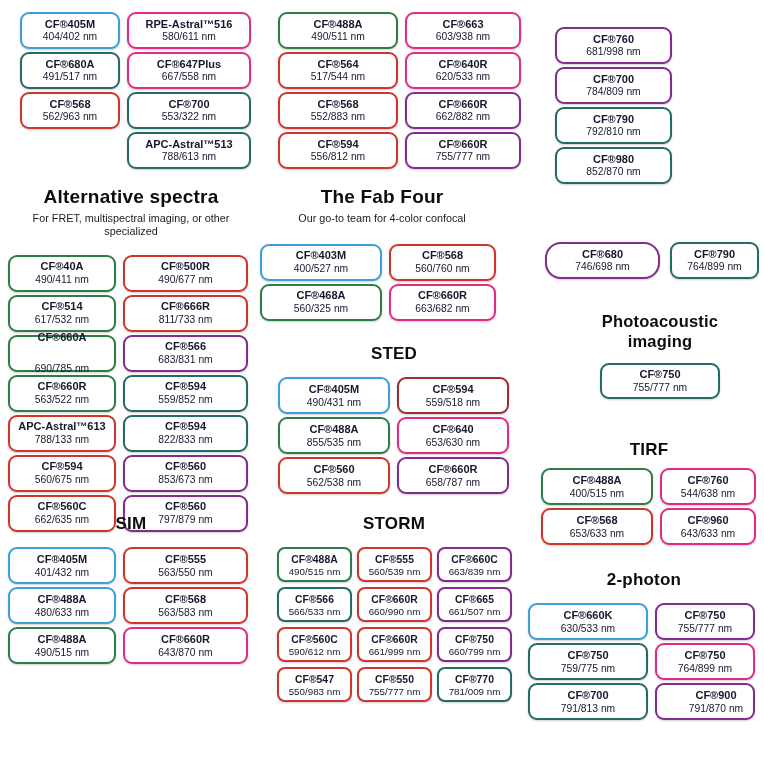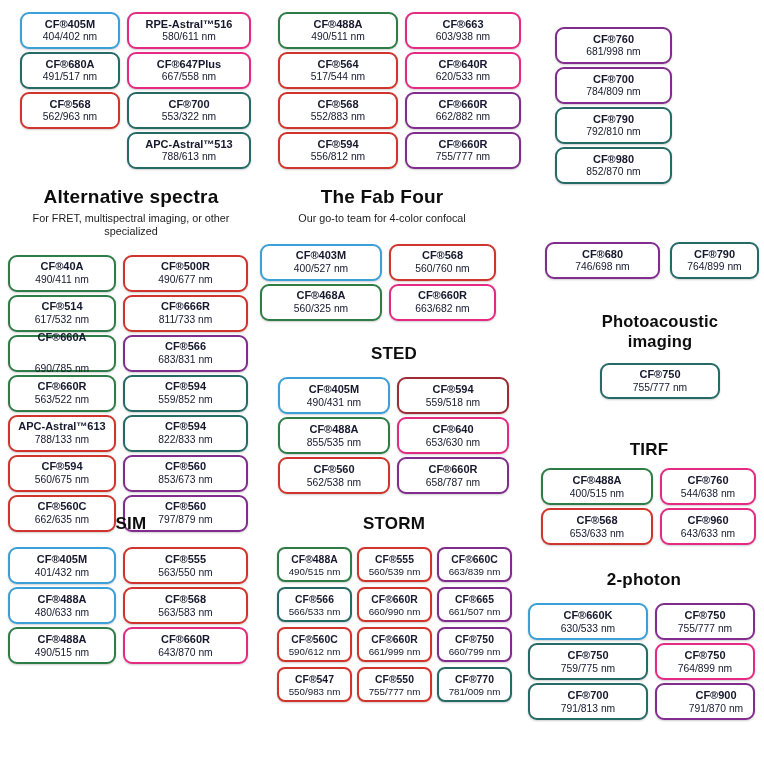--- a/index.html
+++ b/index.html
@@ -237,21 +237,21 @@
       </div>
       <div class="pill" style="border-color: rgb(229, 42, 132);">
         <div class="pill-name">CF®660R</div>
         <div class="pill-val">663/682 nm</div>
       </div>
     </div>
 </div>
 
 <div class="section" id="sec-pair680">
   <div class="pills">
-      <div class="pill" style="border-color: rgb(129, 45, 141);">
+      <div class="pill" style="border-color: rgb(129, 45, 141); border-radius: 16px;">
         <div class="pill-name">CF®680</div>
         <div class="pill-val">746/698 nm</div>
       </div>
       <div class="pill" style="border-color: rgb(38, 106, 102);">
         <div class="pill-name">CF®790</div>
         <div class="pill-val">764/899 nm</div>
       </div>
     </div>
 </div>
 

